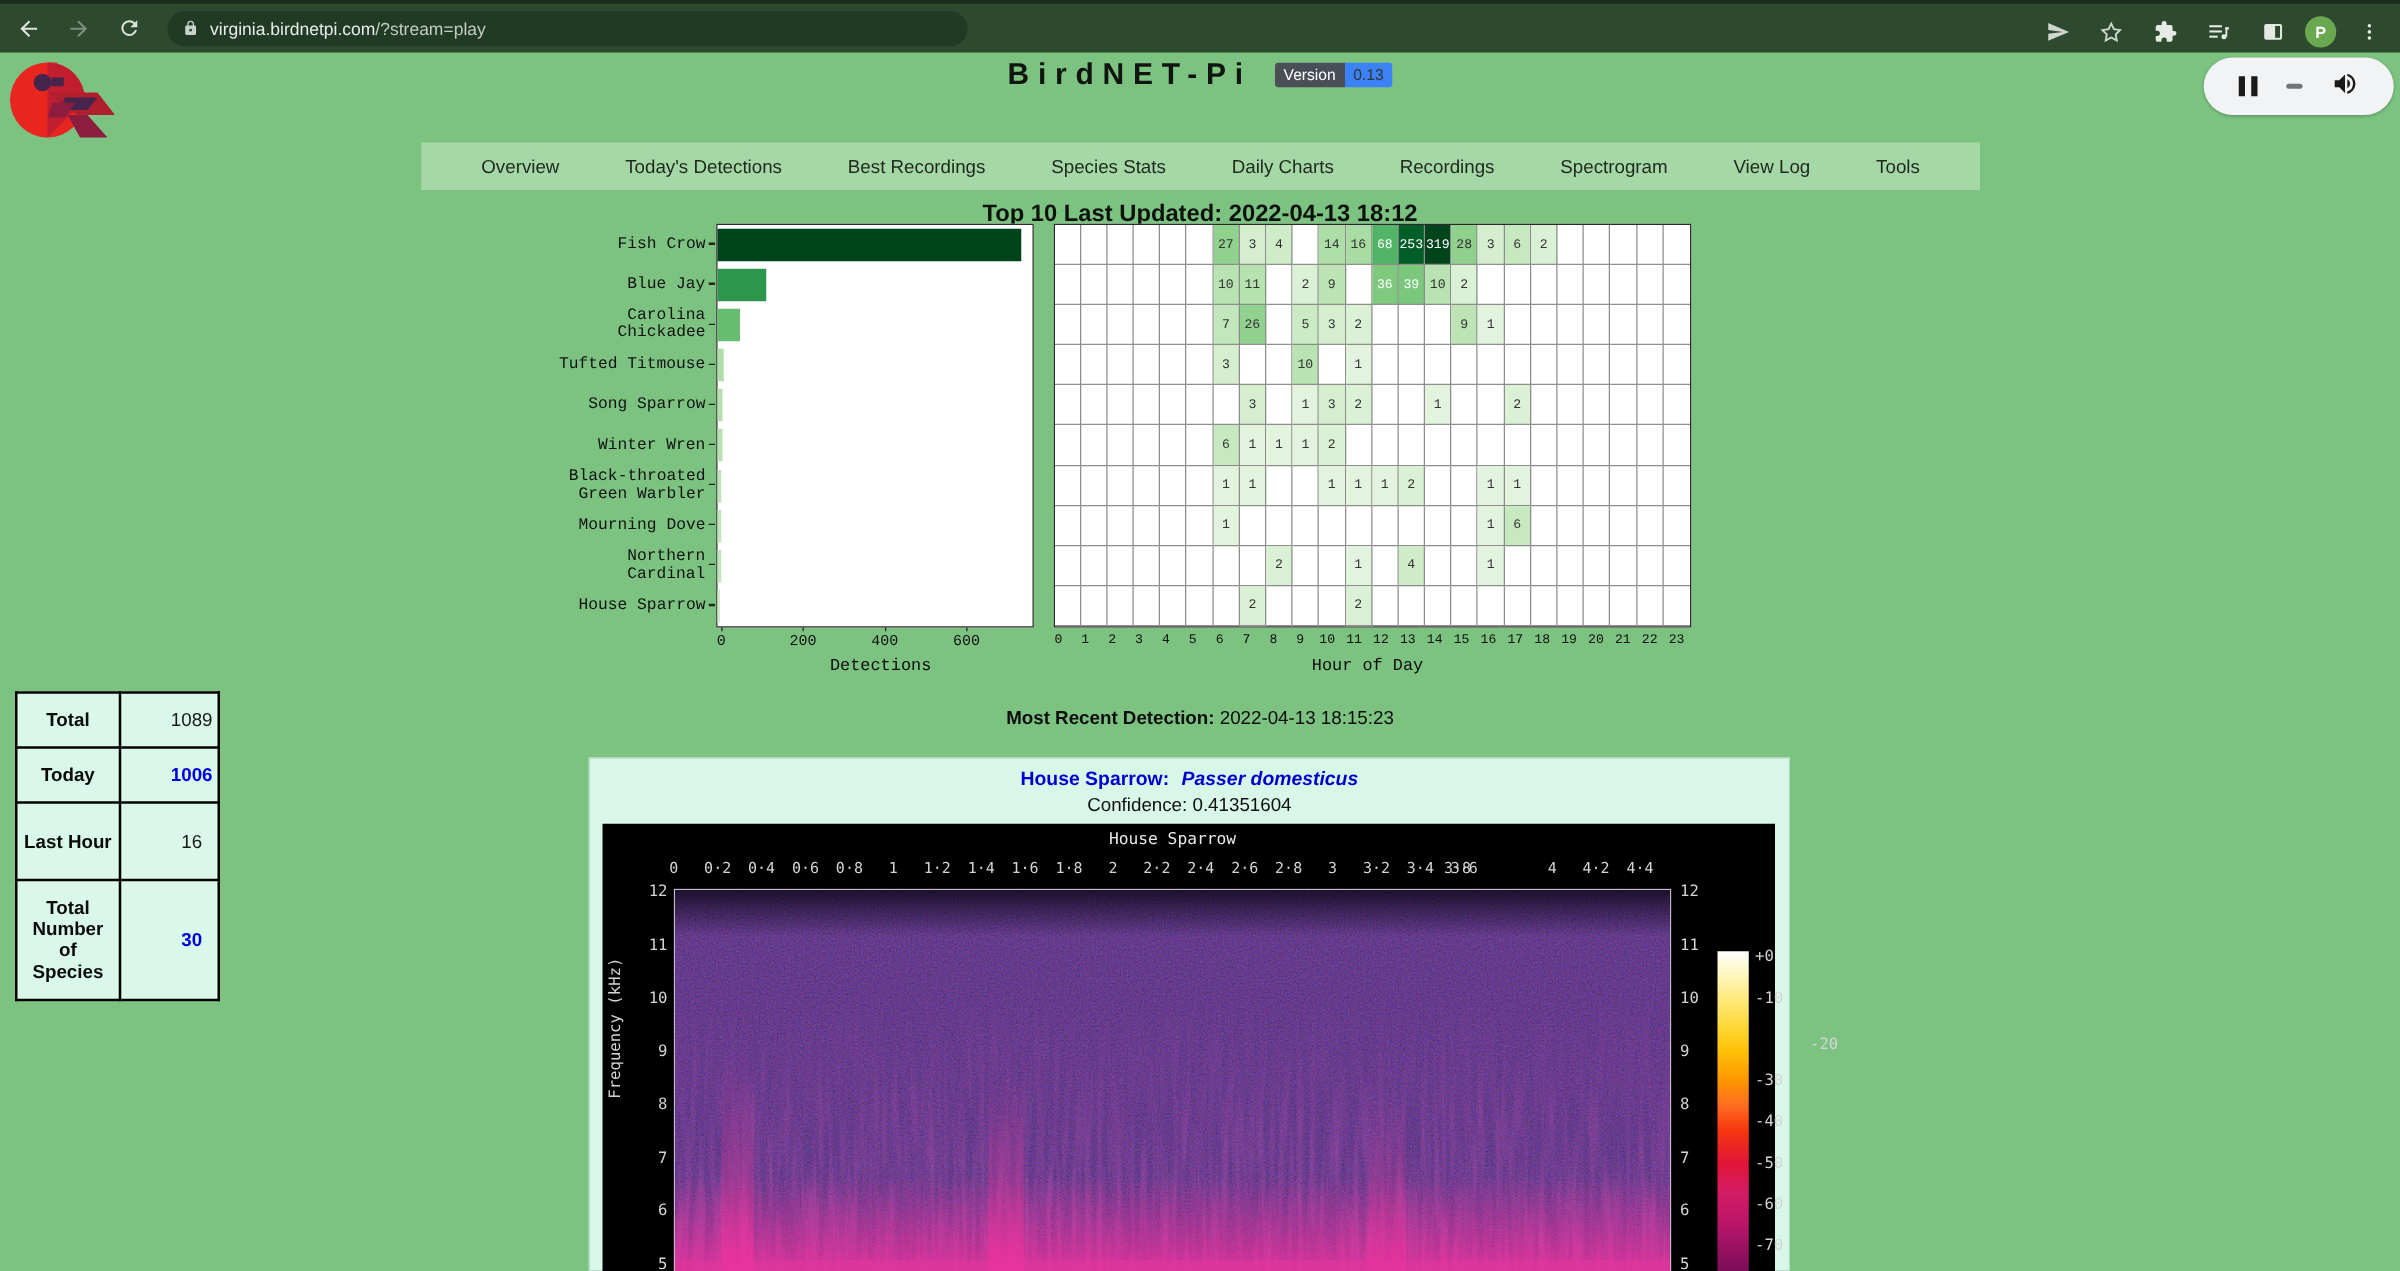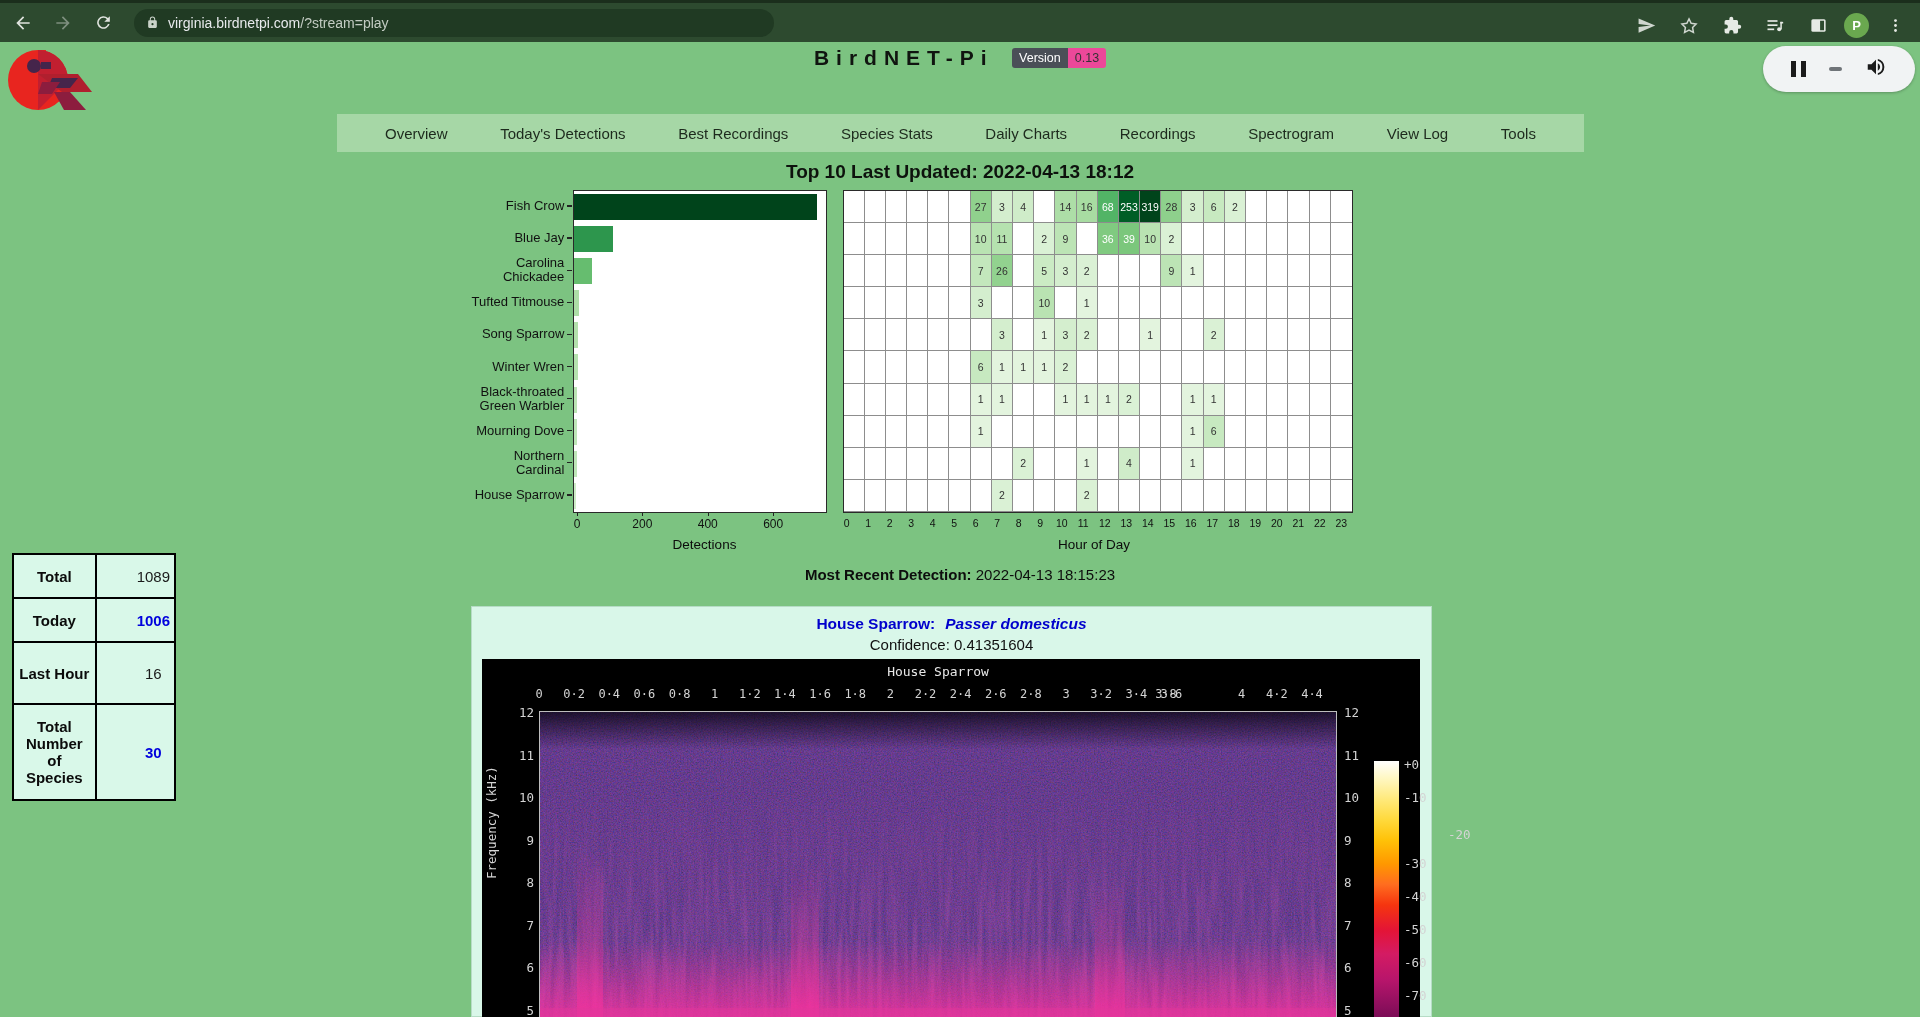--- a/index.html
+++ b/index.html
@@ -12,32 +12,32 @@
   .nav-ico svg { display:block; }
   .url-pill { margin-left:14px; width:640px; height:28px; background:#203a23; border-radius:14px; display:flex; align-items:center; padding:0 12px; }
   .url-text { font-size:14px; color:#e8eaed; margin-left:9px; white-space:nowrap; }
   .url-text .path { color:#c3ccc3; }
   .chrome-right { position:absolute; right:8px; top:3px; height:39px; display:flex; align-items:center; gap:9px; }
   .avatar { width:25px; height:25px; border-radius:50%; background:#6aa84f; color:#fff; font-size:13px; font-weight:bold; display:flex; align-items:center; justify-content:center; }
 
   
   .logo { position:absolute; left:8px; top:48px; }
   .site-header { position:absolute; left:0; top:46px; width:1920px; text-align:center; }
-  .site-title { display:inline-block; font-size:21px; font-weight:bold; letter-spacing:7px; color:#101510; vertical-align:middle; }
+  .site-title { display:inline-block; font-size:24px; font-weight:bold; letter-spacing:7px; color:#101510; vertical-align:middle; }
   .version-badge { display:inline-block; vertical-align:middle; margin-left:14px; font-size:12.5px; border-radius:3px; overflow:hidden; white-space:nowrap; }
   .version-badge .vlabel { background:#4a4f57; color:#fff; padding:3px 7px; display:inline-block; }
-  .version-badge .vvalue { background:#ec4899; color:#333; padding:3px 7px; display:inline-block; }
+  .version-badge .vvalue { background:#3b82f6; color:#333; padding:3px 7px; display:inline-block; }
 
   .nav-bar { position:absolute; left:337px; top:114px; width:1247px; height:38px; background:#a6d7a6; display:flex; align-items:center; justify-content:space-between; padding:0 48px; }
   .nav-item { font-size:15px; color:#1d2a1d; cursor:pointer; white-space:nowrap; }
 
   .top10-heading { position:absolute; left:0; top:161px; width:1920px; text-align:center; font-size:19px; font-weight:bold; color:#0d120d; }
 
   
-  .chart-wrap { position:absolute; left:385px; top:190px; width:968px; font-family:Liberation Sans, sans-serif; }
+  .chart-wrap { position:absolute; left:385px; top:179px; width:968px; font-family:Liberation Mono, monospace; }
   .chart-grid { display:flex; }
   .labels-col { width:185px; }
   .label-row { height:32.1px; display:flex; align-items:center; justify-content:flex-end; text-align:right; font-size:13px; line-height:14px; color:#111; padding-right:3px; }
   .yticks-col { width:6px; }
   .ytick { height:32.1px; display:flex; align-items:center; }
   .ytick i { display:block; width:5px; height:1.4px; background:#222; }
   .bar-plot { width:257px; background:#fff; border:1px solid #2a2a2a; }
   .bar-row { height:32.1px; position:relative; }
   .bar { position:absolute; left:0; top:3px; height:26px; }
   .heatmap { width:518px; margin-left:16px; background:#fff; border:1px solid #2a2a2a; display:grid; grid-template-columns:repeat(24,1fr); grid-auto-rows:32.1px; }

